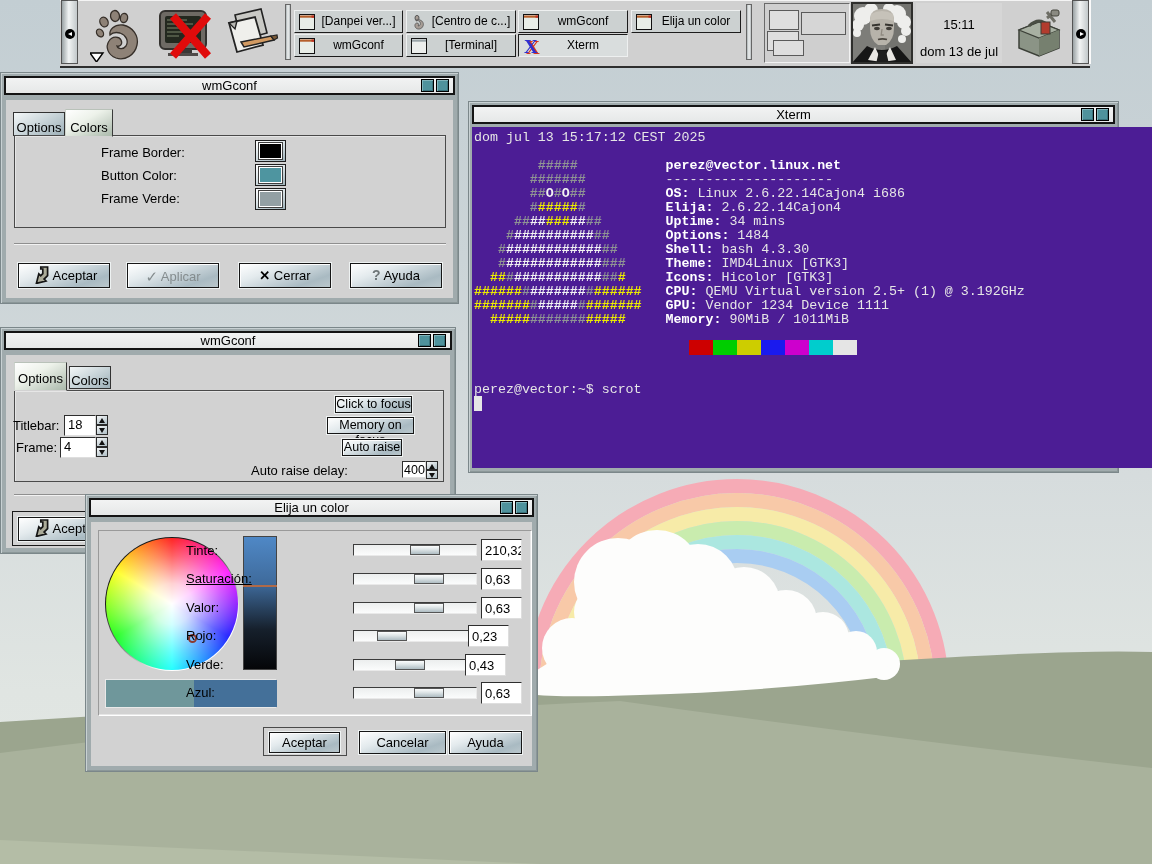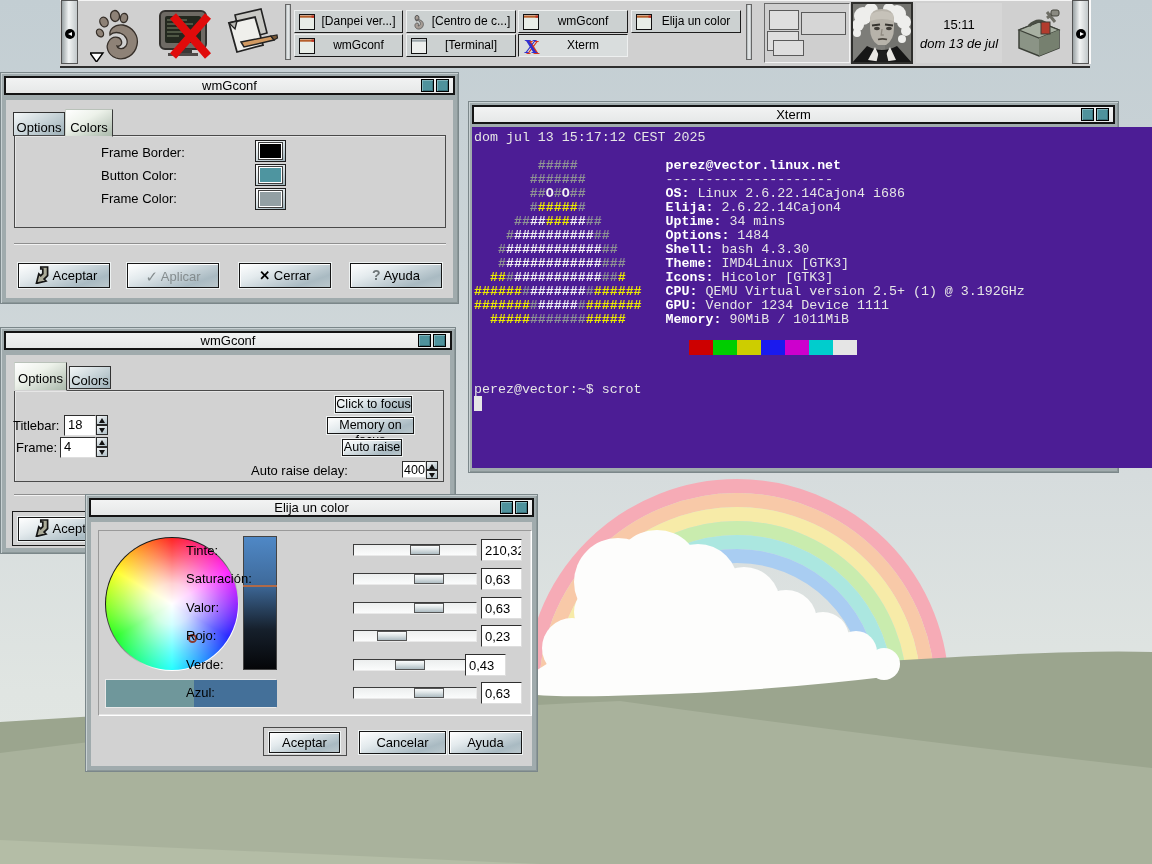--- a/index.html
+++ b/index.html
@@ -200,21 +200,21 @@
  <path d="M0 62 L16 44 Q31 52 46 44 L62 62 Z" fill="#161616"></path>
  <path d="M24 45 L31 60 L17 58 Z" fill="#e8e6e2"></path>
  <path d="M39 45 L45 58 L31 60 Z" fill="#e8e6e2"></path>
  <path d="M28 49 L35 49 L38 62 L25 62 Z" fill="#1d1d1d"></path>
  <rect x="1" y="1" width="60" height="60" fill="none" stroke="#2e2e2c" stroke-width="2"></rect>
 </svg>
 
 <div class="abs" style="left:916px;top:3px;width:86px;height:60px;background:#d6d6d6;
  font-size:13px;text-align:center;color:#000;">
  <div style="margin-top:14px;">15:11</div>
- <div style="margin-top:4px;font-style:italic;">dom 13 de jul</div>
+ <div style="margin-top:12px;">dom 13 de jul</div>
 </div>
 
 <svg class="abs" style="left:1011px;top:8px;" width="56" height="52" viewBox="0 0 56 52">
  <path d="M8 22 L28 14 L48 22 L48 40 L28 48 L8 40 Z" fill="#8b9486" stroke="#3c4038" stroke-width="1.5"></path>
  <path d="M8 22 L28 14 L48 22 L28 30 Z" fill="#a8b0a2" stroke="#3c4038" stroke-width="1.2"></path>
  <path d="M28 30 L48 22 L48 40 L28 48 Z" fill="#76806f"></path>
  <path d="M18 18 Q28 8 38 18" stroke="#4a4e44" stroke-width="3" fill="none"></path>
  <rect x="30" y="14" width="9" height="12" fill="#b23c2e" stroke="#3c3c34" stroke-width="1"></rect>
  <path d="M36 4 L44 14 M44 4 L36 10" stroke="#6e6e66" stroke-width="3"></path>
  <rect x="40" y="2" width="8" height="6" rx="2" fill="#8a8a82" stroke="#44443c" stroke-width="1"></rect>
@@ -253,21 +253,21 @@
  <div class="tab on" style="left:64px;top:36px;width:48px;height:28px;line-height:36px;">Colors</div>
  <div class="nbframe" style="left:13px;top:62px;width:432px;height:93px;"></div>
  <div class="lbl rlbl" style="left:100px;top:72px;width:152px;">Frame Border:</div>
  <div class="swatch" style="left:254px;top:67px;">
       <div style="background:#000;"></div>
     </div>
  <div class="lbl rlbl" style="left:100px;top:95px;width:152px;">Button Color:</div>
  <div class="swatch" style="left:254px;top:91px;">
       <div style="background:#4e95a0;"></div>
     </div>
- <div class="lbl rlbl" style="left:100px;top:118px;width:152px;">Frame Color:</div>
+ <div class="lbl rlbl" style="left:100px;top:118px;width:152px;">Frame Verde:</div>
  <div class="swatch" style="left:254px;top:115px;">
       <div style="background:#93a0a4;"></div>
     </div>
  <div class="sep" style="left:13px;top:170px;width:432px;"></div>
  <div class="btn" style="left:17px;top:190px;width:92px;height:25px;line-height:23px;"><svg width="19" height="18" viewBox="0 0 19 18" style="vertical-align:-4px">
         <path d="M9.8 1 h6.8 v8.6 l-3.5 3.5 1.9 1.9 -9.6 2.4 2.4 -9.6 1.9 1.9 2.1 -2.1 v-4.6 h-2 z" fill="#abab99" stroke="#151515" stroke-width="1.7" stroke-linejoin="miter"></path>
       </svg> Aceptar</div>
  <div class="btn" style="left:126px;top:190px;width:92px;height:25px;line-height:23px;"><span class="gray" style="font-size:15px;">✓</span><span class="gray"> Aplicar</span></div>
  <div class="btn" style="left:238px;top:190px;width:92px;height:25px;line-height:23px;"><b style="font-size:13px;">✕</b> Cerrar</div>
  <div class="btn" style="left:349px;top:190px;width:92px;height:25px;line-height:23px;"><b style="color:#6e7678;font-size:14px;">?</b> Ayuda</div>
@@ -319,21 +319,21 @@
    conic-gradient(from 0deg, #f00, #f0f 60deg, #00f 120deg, #0ff 180deg, #0f0 240deg, #ff0 300deg, #f00 360deg);"></div>
  <div class="abs" style="left:102px;top:139px;width:9px;height:9px;border-radius:50%;border:2px solid #8b3a30;"></div>
  <div class="abs" style="left:157px;top:41px;width:34px;height:134px;border:1px solid #444;
    background:linear-gradient(180deg,#4f88c6 0%,#3f6b9c 35%,#16202c 70%,#050608 100%);"></div>
  <div class="abs" style="left:157px;top:90px;width:34px;height:2px;background:#b06a48;"></div>
  <div class="abs" style="left:19px;top:184px;width:171px;height:29px;border:1px solid #e9e9e9;">
    <div style="position:absolute;left:0;top:0;width:88px;height:27px;background:#6f979b;"></div>
    <div style="position:absolute;left:88px;top:0;width:83px;height:27px;background:#447099;"></div>
  </div>
  <div class="lbl rlbl" style="left:100px;top:48px;width:164px;">Tinte:</div>
- <div class="lbl rlbl" style="left:100px;top:76px;width:164px;">Saturación:</div>
+ <div class="lbl rlbl" style="left:100px;top:76px;width:164px;text-decoration:underline;">Saturación:</div>
  <div class="lbl rlbl" style="left:100px;top:105px;width:164px;">Valor:</div>
  <div class="lbl rlbl" style="left:100px;top:133px;width:164px;">Rojo:</div>
  <div class="lbl rlbl" style="left:100px;top:162px;width:164px;">Verde:</div>
  <div class="lbl rlbl" style="left:100px;top:190px;width:164px;">Azul:</div>
  <div class="track" style="left:267px;top:49px;">
       <div class="knob" style="left:56px;"></div>
     </div>
  <div class="track" style="left:267px;top:78px;">
       <div class="knob" style="left:60px;"></div>
     </div>
@@ -345,21 +345,21 @@
     </div>
  <div class="track" style="left:267px;top:164px;">
       <div class="knob" style="left:41px;"></div>
     </div>
  <div class="track" style="left:267px;top:192px;">
       <div class="knob" style="left:60px;"></div>
     </div>
  <div class="entry" style="left:395px;top:44px;width:41px;height:22px;padding-top:3px;">210,32</div>
  <div class="entry" style="left:395px;top:73px;width:41px;height:22px;padding-top:3px;">0,63</div>
  <div class="entry" style="left:395px;top:102px;width:41px;height:22px;padding-top:3px;">0,63</div>
- <div class="entry" style="left:395px;top:130px;width:41px;height:22px;padding-top:3px;">0,23</div>
+ <div class="entry" style="left:382px;top:130px;width:41px;height:22px;padding-top:3px;">0,23</div>
  <div class="entry" style="left:379px;top:159px;width:41px;height:22px;padding-top:3px;">0,43</div>
  <div class="entry" style="left:395px;top:187px;width:41px;height:22px;padding-top:3px;">0,63</div>
  <div class="abs" style="left:177px;top:232px;width:84px;height:29px;border:1px solid #4a4a4a;">
    <div class="btn" style="left:5px;top:4px;width:71px;height:21px;line-height:19px;">Aceptar</div>
  </div>
  <div class="btn" style="left:273px;top:236px;width:87px;height:23px;line-height:21px;">Cancelar</div>
  <div class="btn" style="left:363px;top:236px;width:73px;height:23px;line-height:21px;">Ayuda</div>
 </div>
 
 </body></html>

